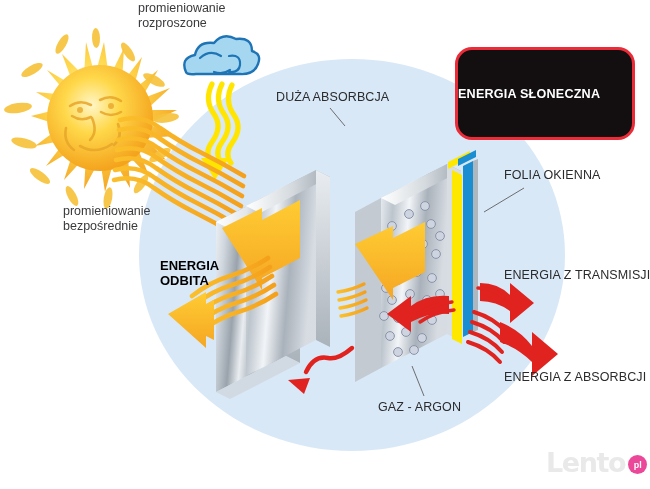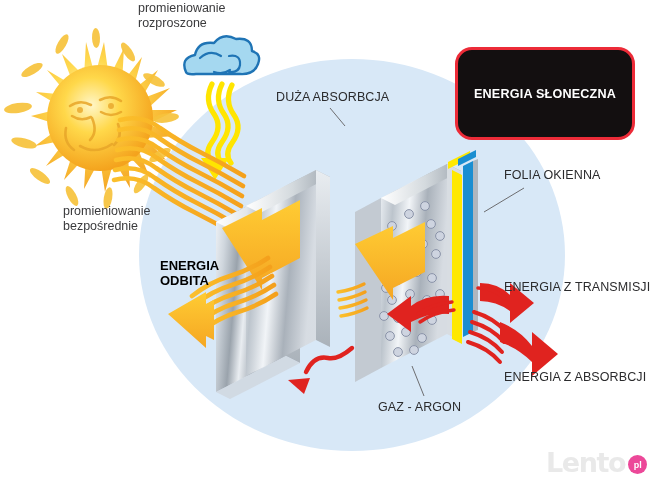--- a/index.html
+++ b/index.html
@@ -21,21 +21,21 @@
     font-size:13px;font-weight:bold;color:#000;
     line-height:1.18;
   }
   #reflected .pct{display:block;font-size:13px;font-weight:bold;}
 
   
   #solar-badge{
     position:absolute;left:455px;top:47px;width:180px;height:93px;
     background:#130f10;border:3px solid #ec2b38;border-radius:17px;
     box-sizing:border-box;
-    display:flex;flex-direction:column;align-items:center;justify-content:center;
+    display:flex;flex-direction:row;align-items:center;justify-content:flex-start;
     gap:7px;
   }
   #solar-badge div{color:#ffffff;font-weight:bold;font-size:12.6px;letter-spacing:.2px;}
 
   
   #caption{
     position:absolute;left:224px;top:466px;
     font-size:12.6px;font-weight:bold;color:#1b1b1d;letter-spacing:.2px;
   }
 
@@ -299,21 +299,21 @@
   <div class="lbl lbl-thin" style="left:138px;top:1px;">promieniowanie
 rozproszone</div>
 
   <div class="lbl lbl-thin" style="left:63px;top:204px;">promieniowanie
 bezpośrednie</div>
 
   <div class="lbl lbl-caps" style="left:276px;top:90px;">DUŻA ABSORBCJA</div>
 
   <div class="lbl lbl-caps" style="left:504px;top:168px;">FOLIA OKIENNA</div>
 
-  <div class="lbl lbl-caps" style="left:504px;top:280px;">ENERGIA Z TRANSMISJI</div>
+  <div class="lbl lbl-caps" style="left:504px;top:268px;">ENERGIA Z TRANSMISJI</div>
 
   <div class="lbl lbl-caps" style="left:504px;top:370px;">ENERGIA Z ABSORBCJI</div>
 
   <div class="lbl lbl-caps" style="left:378px;top:400px;">GAZ - ARGON</div>
 
   <div id="reflected">
     <span>ENERGIA</span><br>
     <span>ODBITA</span>
   </div>
 

